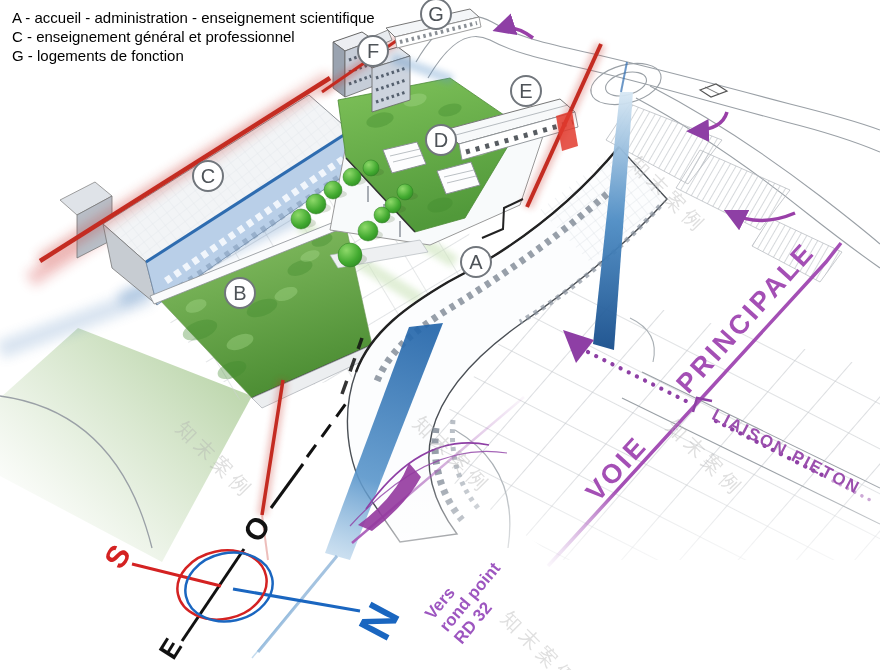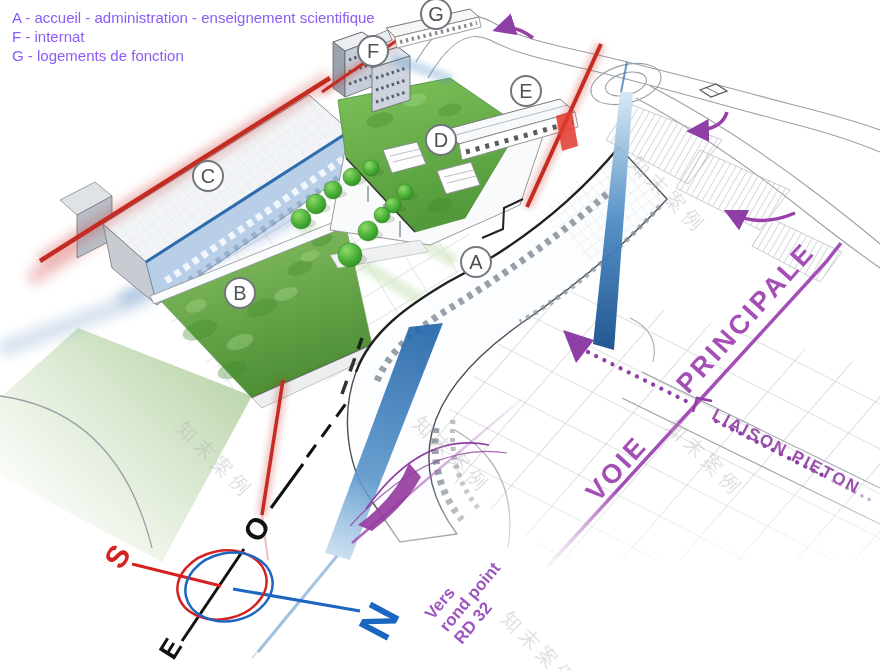--- a/index.html
+++ b/index.html
@@ -1,19 +1,19 @@
 <!DOCTYPE html>
 <html><head>
 <meta charset="utf-8">
 <style>
   html,body{margin:0;padding:0;background:#fff;}
   .canvas{position:relative;width:880px;height:670px;overflow:hidden;background:#fff;
           font-family:"Liberation Sans",sans-serif;}
   .canvas svg{position:absolute;left:0;top:0;}
-  .legend{position:absolute;left:12px;top:8px;width:340px;color:#8b5cf6;
+  .legend{position:absolute;left:12px;top:8px;width:340px;color:#000000;
           font-size:15px;line-height:19.2px;}
   .legend div{white-space:nowrap;}
   .marker{position:absolute;width:28px;height:28px;border:2px solid #71767c;border-radius:50%;
           background:#fff;color:#4e5358;font-size:20px;line-height:1;display:flex;
           align-items:center;justify-content:center;transform:translate(-50%,-50%);}
   .plabel{position:absolute;color:#a44fb5;font-weight:bold;white-space:nowrap;}
   .rot{transform:translate(-50%,-50%) rotate(var(--r));}
   .compass-letter{position:absolute;font-weight:bold;white-space:nowrap;}
   .watermark{position:absolute;color:rgba(175,175,175,0.40);font-size:20px;letter-spacing:5px;
              white-space:nowrap;transform:translate(-50%,-50%) rotate(45deg);}
@@ -359,21 +359,21 @@
   <polygon points="563,330 594,340 576,363" fill="#8e3fa5"></polygon>
   <g fill="none" stroke="#993fa8" stroke-width="3.5">
     <path d="M533,38 Q515,24 499,29" marker-end="url(#mpa)"></path>
     <path d="M795,213 Q760,228 730,213" marker-end="url(#mpa)"></path>
     <path d="M727,112 Q722,130 693,131" marker-end="url(#mpa)"></path>
   </g>
 </svg>
 
   <div class="legend">
     <div>A - accueil - administration - enseignement scientifique</div>
-    <div>F - internat</div>
+    <div>C - enseignement général et professionnel</div>
     <div>G - logements de fonction</div>
   </div>
 
   <div class="marker" style="left:476px;top:262px">A</div>
   <div class="marker" style="left:240px;top:293px">B</div>
   <div class="marker" style="left:208px;top:176px">C</div>
   <div class="marker" style="left:441px;top:140px">D</div>
   <div class="marker" style="left:526px;top:91px">E</div>
   <div class="marker" style="left:373px;top:51px">F</div>
   <div class="marker" style="left:436px;top:14px">G</div>

